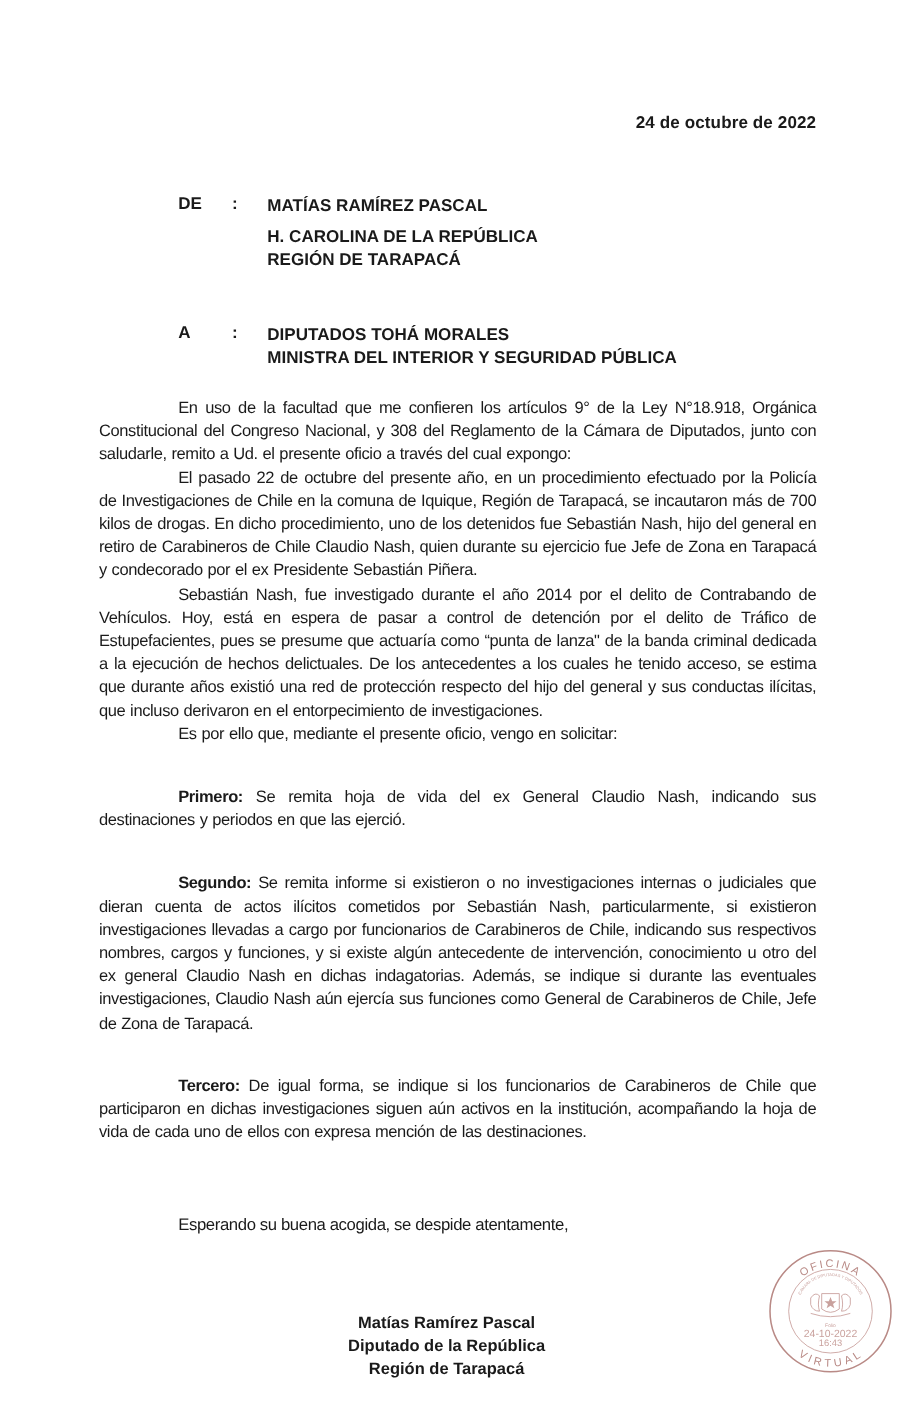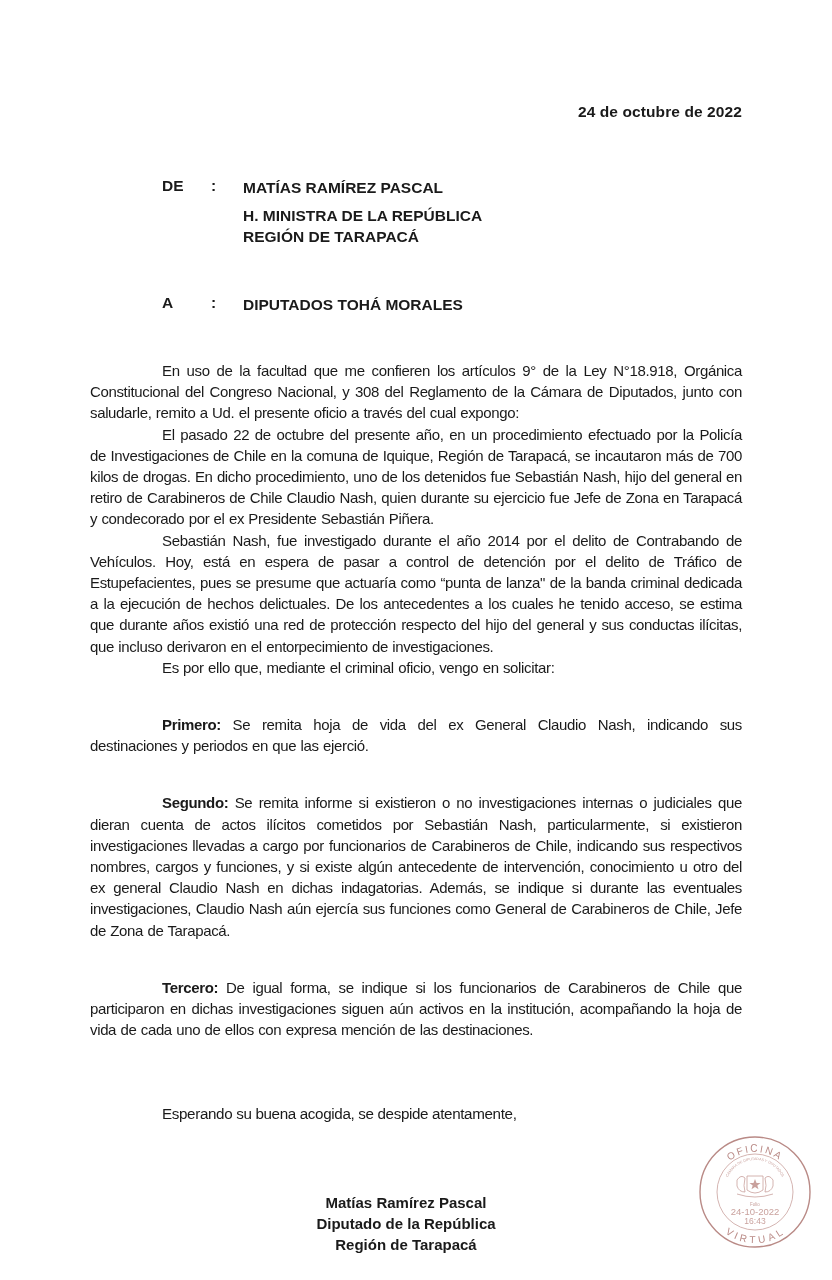--- a/index.html
+++ b/index.html
@@ -103,38 +103,39 @@
 
 <div class="page">
 
   <div class="date">24 de octubre de 2022</div>
 
   <div class="addr de">
     <span class="lbl">DE</span>
     <span class="colon">:</span>
     <div class="lines">
       <div>MATÍAS RAMÍREZ PASCAL</div>
-      <div>H. MINISTRA DE LA REPÚBLICA</div>
+      <div>H. CAROLINA DE LA REPÚBLICA</div>
       <div>REGIÓN DE TARAPACÁ</div>
     </div>
   </div>
 
   <div class="addr a">
     <span class="lbl">A</span>
     <span class="colon">:</span>
     <div class="lines">
       <div>DIPUTADOS TOHÁ MORALES</div>
+      <div>MINISTRA DEL INTERIOR Y SEGURIDAD PÚBLICA</div>
     </div>
   </div>
 
   <div class="body-text p1">
     <p><span>En uso de la facultad que me confieren los artículos 9° de la Ley N°18.918, Orgánica Constitucional del Congreso Nacional, y 308 del Reglamento de la Cámara de Diputados, junto con saludarle, remito a Ud. el presente oficio a través del cual expongo:</span></p>
     <p><span>El pasado 22 de octubre del presente año, en un procedimiento efectuado por la Policía de Investigaciones de Chile en la comuna de Iquique, Región de Tarapacá, se incautaron más de 700 kilos de drogas. En dicho procedimiento, uno de los detenidos fue Sebastián Nash, hijo del general en retiro de Carabineros de Chile Claudio Nash, quien durante su ejercicio fue Jefe de Zona en Tarapacá y condecorado por el ex Presidente Sebastián Piñera.</span></p>
     <p><span>Sebastián Nash, fue investigado durante el año 2014 por el delito de Contrabando de Vehículos. Hoy, está en espera de pasar a control de detención por el delito de Tráfico de Estupefacientes, pues se presume que actuaría como “punta de lanza" de la banda criminal dedicada a la ejecución de hechos delictuales. De los antecedentes a los cuales he tenido acceso, se estima que durante años existió una red de protección respecto del hijo del general y sus conductas ilícitas, que incluso derivaron en el entorpecimiento de investigaciones.</span></p>
-    <p><span>Es por ello que, mediante el criminal oficio, vengo en solicitar:</span></p>
+    <p><span>Es por ello que, mediante el presente oficio, vengo en solicitar:</span></p>
     <p class="gap"><b>Primero:</b><span> Se remita hoja de vida del ex General Claudio Nash, indicando sus destinaciones y periodos en que las ejerció.</span></p>
     <p class="gap"><b>Segundo:</b><span> Se remita informe si existieron o no investigaciones internas o judiciales que dieran cuenta de actos ilícitos cometidos por Sebastián Nash, particularmente, si existieron investigaciones llevadas a cargo por funcionarios de Carabineros de Chile, indicando sus respectivos nombres, cargos y funciones, y si existe algún antecedente de intervención, conocimiento u otro del ex general Claudio Nash en dichas indagatorias. Además, se indique si durante las eventuales investigaciones, Claudio Nash aún ejercía sus funciones como General de Carabineros de Chile, Jefe de Zona de Tarapacá.</span></p>
     <p class="gap"><b>Tercero:</b><span> De igual forma, se indique si los funcionarios de Carabineros de Chile que participaron en dichas investigaciones siguen aún activos en la institución, acompañando la hoja de vida de cada uno de ellos con expresa mención de las destinaciones.</span></p>
   </div>
 
   <div class="closing">Esperando su buena acogida, se despide atentamente,</div>
 
   <div class="signature">
     <div>Matías Ramírez Pascal</div>
     <div>Diputado de la República</div>

